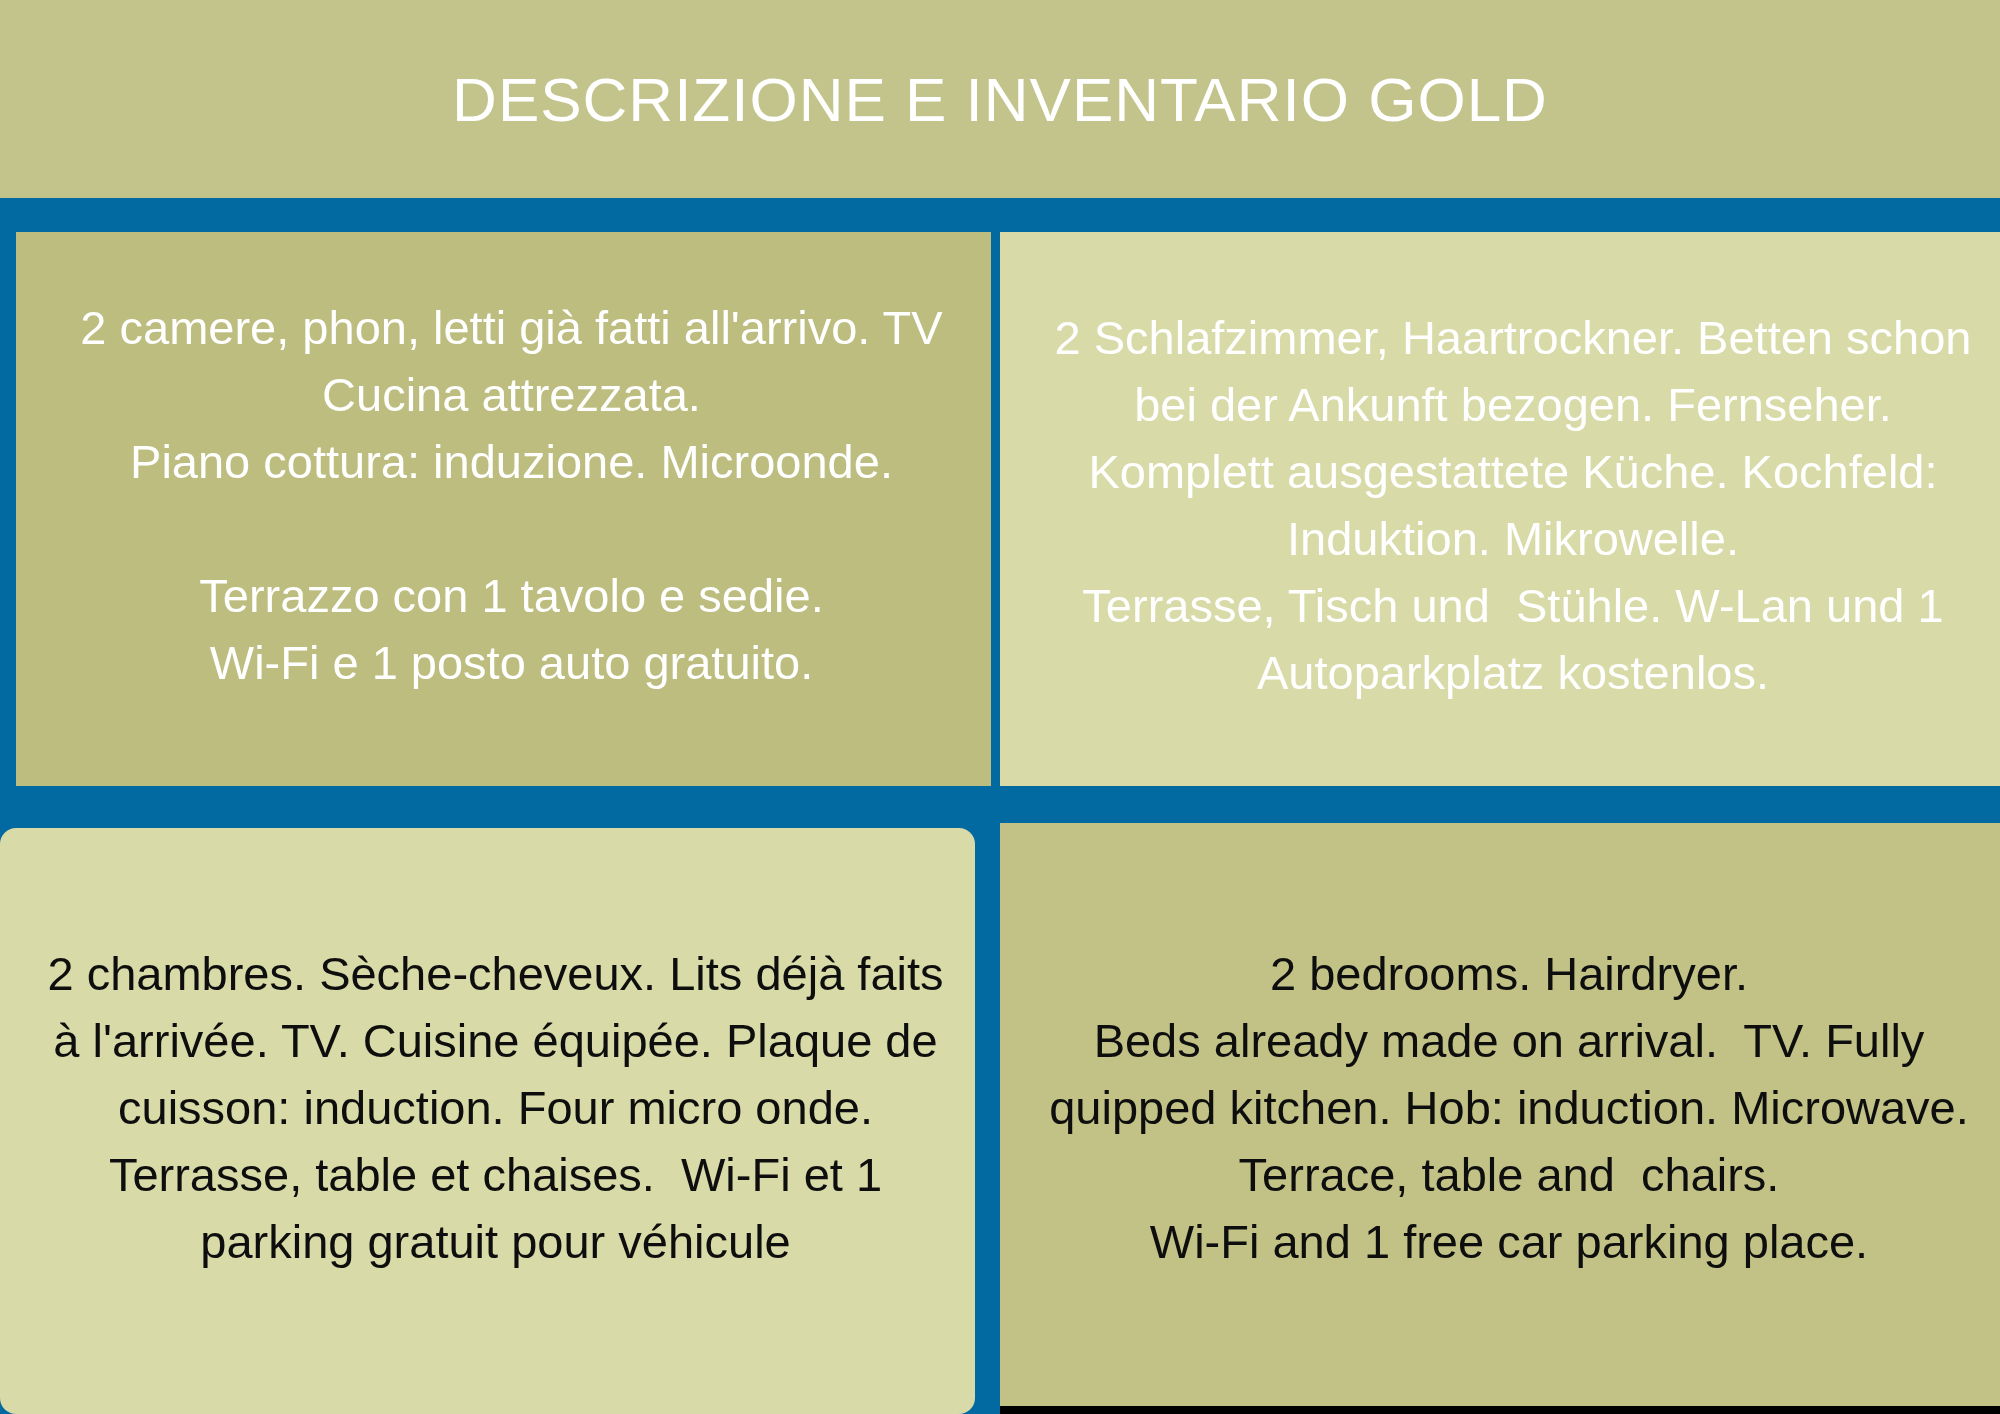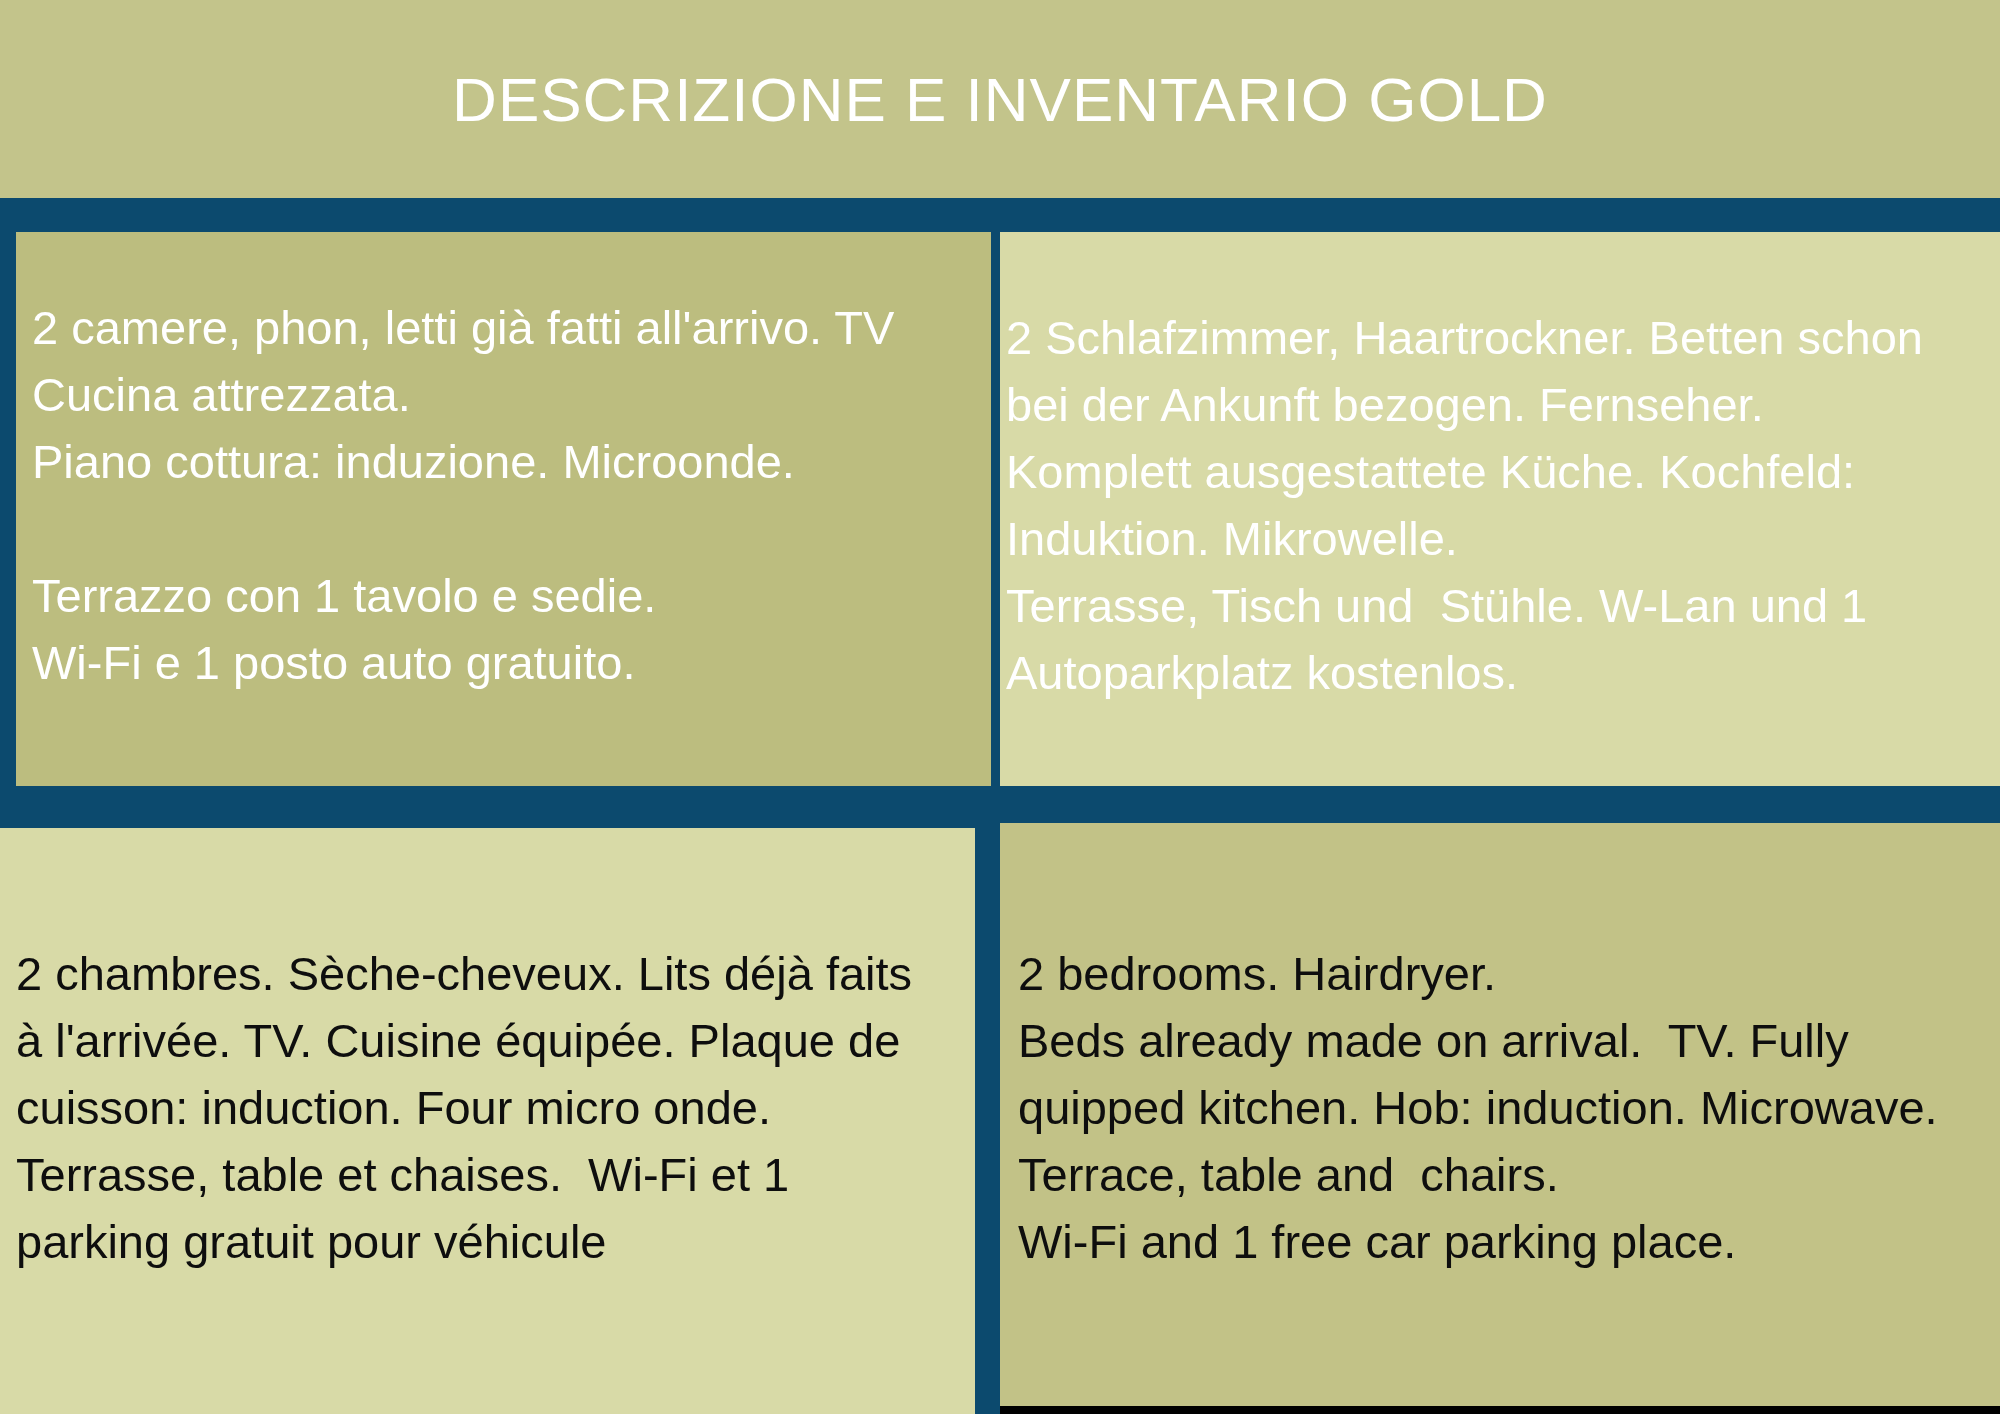--- a/index.html
+++ b/index.html
@@ -1,22 +1,23 @@
 <!DOCTYPE html>
 <html><head>
 <meta charset="utf-8">
 <style>
   html, body { margin: 0; padding: 0; background: #ffffff; }
   .page {
     position: relative;
     width: 2000px;
     height: 1414px;
-    background: #0c4a6e;
+    background: #0369a1;
     font-family: "Liberation Sans", sans-serif;
     overflow: hidden;
+    text-align: center;
   }
   .header {
     position: absolute;
     left: 0; top: 0;
     width: 2000px; height: 198px;
     display: flex;
     align-items: center;
     justify-content: center;
   }
   .title {
@@ -70,21 +71,21 @@
 Terrazzo con 1 tavolo e sedie.
 Wi-Fi e 1 posto auto gratuito.</div>
 
   <div class="panel panel-german" style="background-color: rgb(216, 218, 167); color: rgb(255, 255, 255);">2 Schlafzimmer, Haartrockner. Betten schon
 bei der Ankunft bezogen. Fernseher.
 Komplett ausgestattete Küche. Kochfeld:
 Induktion. Mikrowelle.
 Terrasse, Tisch und  Stühle. W-Lan und 1
 Autoparkplatz kostenlos.</div>
 
-  <div class="panel panel-french" style="background-color: rgb(216, 218, 167); color: rgb(14, 14, 14);">2 chambres. Sèche-cheveux. Lits déjà faits
+  <div class="panel panel-french" style="background-color: rgb(216, 218, 167); color: rgb(14, 14, 14); border-radius: 16px;">2 chambres. Sèche-cheveux. Lits déjà faits
 à l'arrivée. TV. Cuisine équipée. Plaque de
 cuisson: induction. Four micro onde.
 Terrasse, table et chaises.  Wi-Fi et 1
 parking gratuit pour véhicule</div>
 
   <div class="panel panel-english" style="background-color: rgb(194, 194, 135); color: rgb(14, 14, 14);">2 bedrooms. Hairdryer.
 Beds already made on arrival.  TV. Fully
 quipped kitchen. Hob: induction. Microwave.
 Terrace, table and  chairs.
 Wi-Fi and 1 free car parking place.</div>

